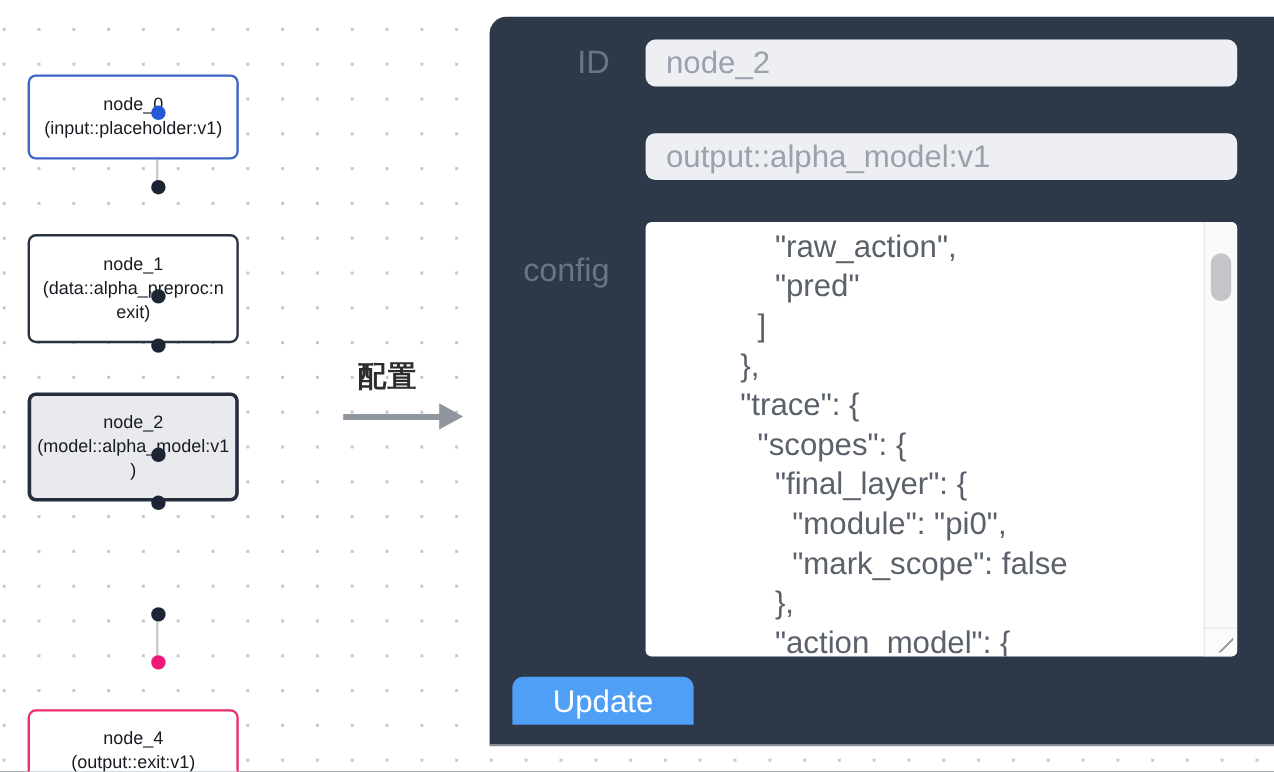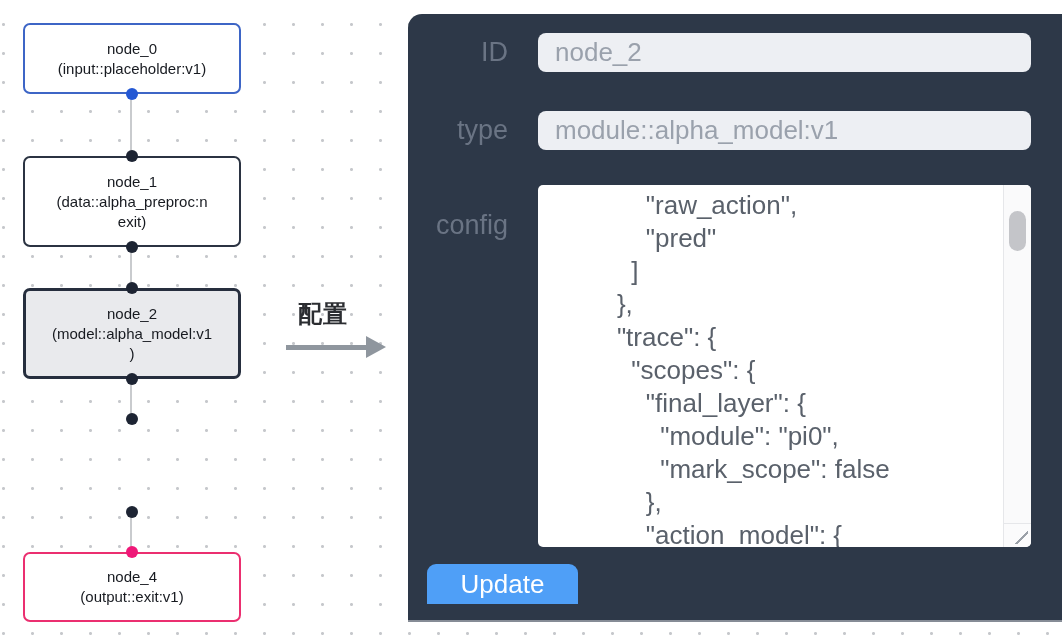--- a/index.html
+++ b/index.html
@@ -12,24 +12,25 @@
   .canvas {
     position:relative; width:1062px; height:643px;
     background-image:radial-gradient(circle,#c6c8cc 1.3px,transparent 1.6px);
     background-size:29px 29px;
     background-position:-11px 10px;
   }
 
   
   .edge { position:absolute; left:130px; width:2px; background:#c9cbce; }
   .node {
-    position:absolute; left:23px; width:218px;
+    position:absolute; left:23px; width:176px;
     background:#ffffff; border:2px solid #2b3342; border-radius:7px;
     display:flex; align-items:center; justify-content:flex-end;
     text-align:center;
+    margin-top:39px;
   }
   .node-text {
     white-space:pre-line; font-size:15px; line-height:20px;
     color:#171a20; font-weight:500; width:100%;
   }
   .node.n-input  { border-color:#3d65c6; }
   .node.n-selected { background:#e9eaed; border-color:#262e3e; border-width:3px; }
   .node.n-output { border-color:#eb2f70; }
   .port {
     position:absolute; width:12px; height:12px; border-radius:50%;
@@ -144,22 +145,21 @@
   <div class="anno-arrow">
     <div class="arrow-line"></div>
     <div class="arrow-head"></div>
   </div>
 
   <div class="panel">
 
     <div class="f-label" style="top:19px">ID</div>
     <div class="f-input" style="top:19px">node_2</div>
 
-    <div class="f-label" style="top:97px">type</div>
-    <div class="f-input" style="top:97px">module::alpha_model:v1</div>
+    <div class="f-input" style="top:97px">output::alpha_model:v1</div>
 
     <div class="f-label" style="top:192px">config</div>
     <div class="config-box">
       <pre class="config-text">        "raw_action",
         "pred"
       ]
     },
     "trace": {
       "scopes": {
         "final_layer": {

